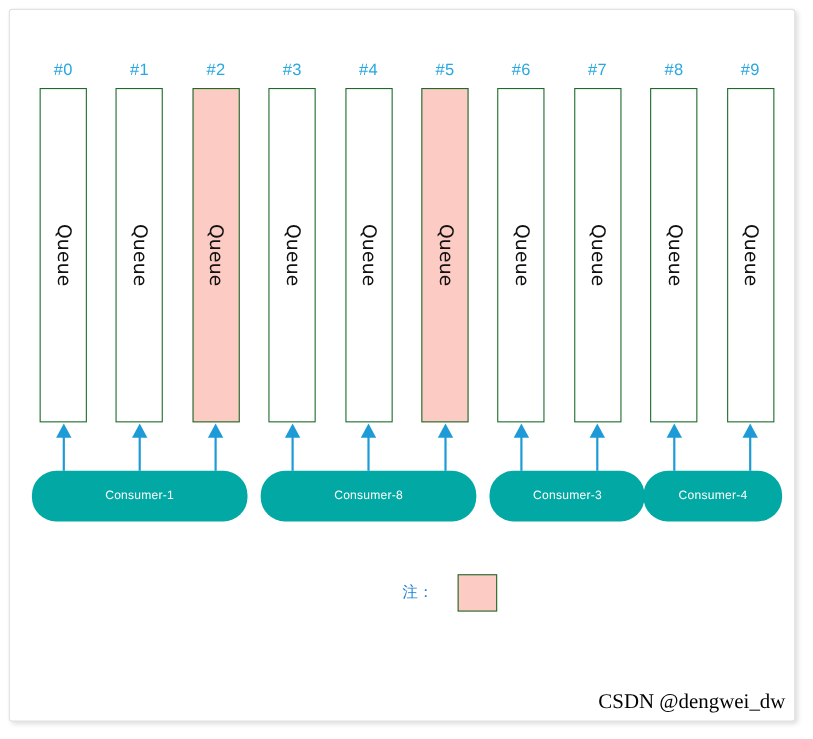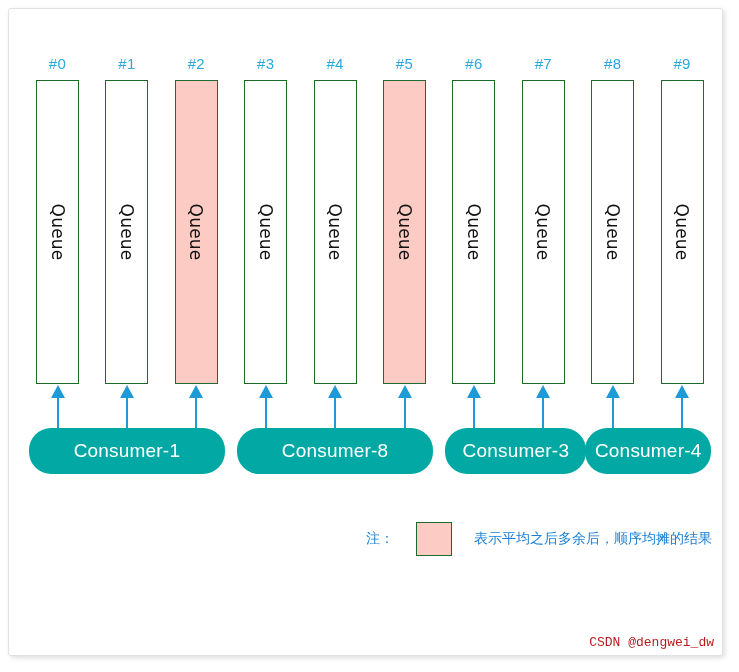--- a/index.html
+++ b/index.html
@@ -98,21 +98,21 @@
     border-left: 7px solid transparent;
     border-right: 7px solid transparent;
     border-bottom: 13px solid #1e9bd7;
   }
 
   
   .consumer-box {
     position: absolute;
     background: #02a8a3;
     color: #ffffff;
-    font-size: 19px;
+    font-size: 11px;
     display: flex;
     align-items: center;
     justify-content: center;
     letter-spacing: 0.2px;
     border-radius: 22px;
   }
 
   
   #legend {
     position: absolute;
@@ -138,23 +138,23 @@
     font-size: 14px;
     font-family: "DejaVu Sans", sans-serif;
     white-space: nowrap;
   }
 
   
   #watermark {
     position: absolute;
     right: 8px;
     bottom: 5px;
-    color: #b91c1c;
-    font-size: 13px;
-    font-family: Liberation Mono, monospace;
+    color: #000000;
+    font-size: 19px;
+    font-family: Liberation Serif, serif;
     white-space: nowrap;
   }
 </style>
 </head>
 <body>
 
 <div id="figure-frame">
   <div id="canvas">
 
   <div class="queue-col" style="left: 27px; top: 47px;">
@@ -267,17 +267,16 @@
       </div>
       <div class="arrow" style="left: 666.1px; top: 376px; height: 43px;">
         <div class="arrow-line" style="height: 32px;"></div>
         <div class="arrow-head"></div>
       </div>
     </div>
 
   <div id="legend" style="left: 357px; top: 513px;">
     <span id="legend-label">注：</span>
     <span id="legend-swatch"></span>
-    <span id="legend-desc">表示平均之后多余后，顺序均摊的结果</span>
   </div>
 
   <div id="watermark">CSDN @dengwei_dw</div>
 </div>
 
 </body></html>

